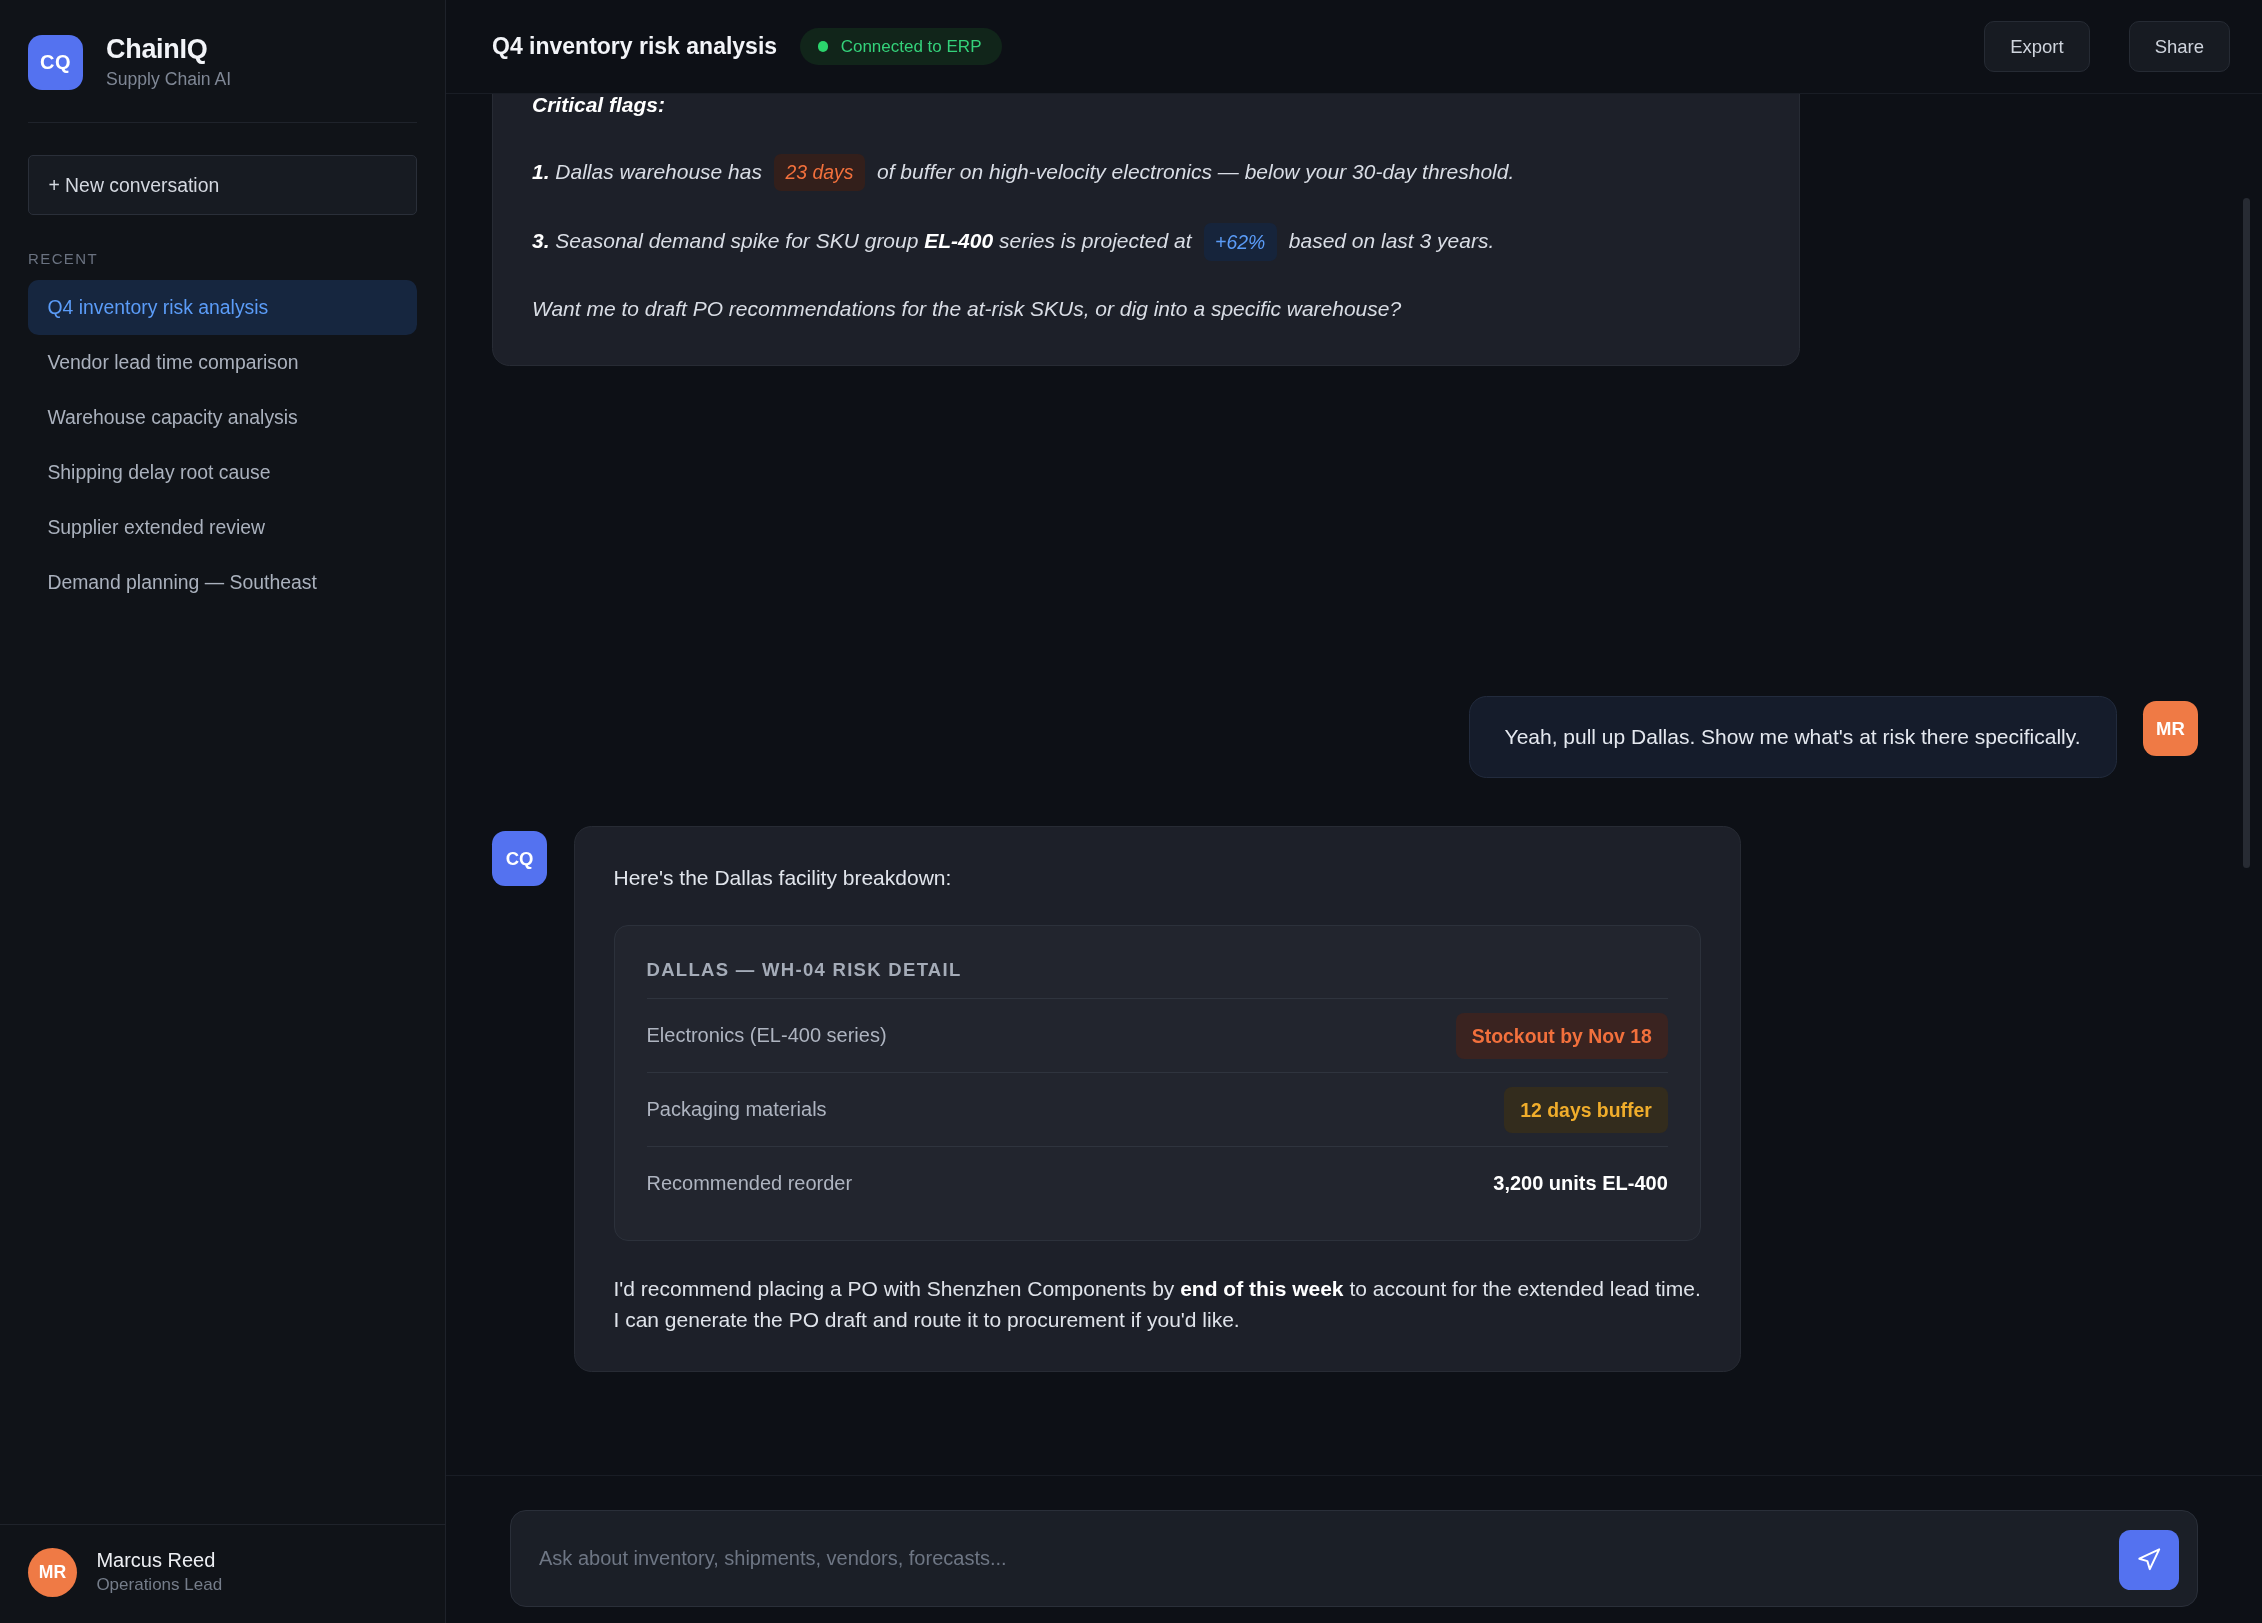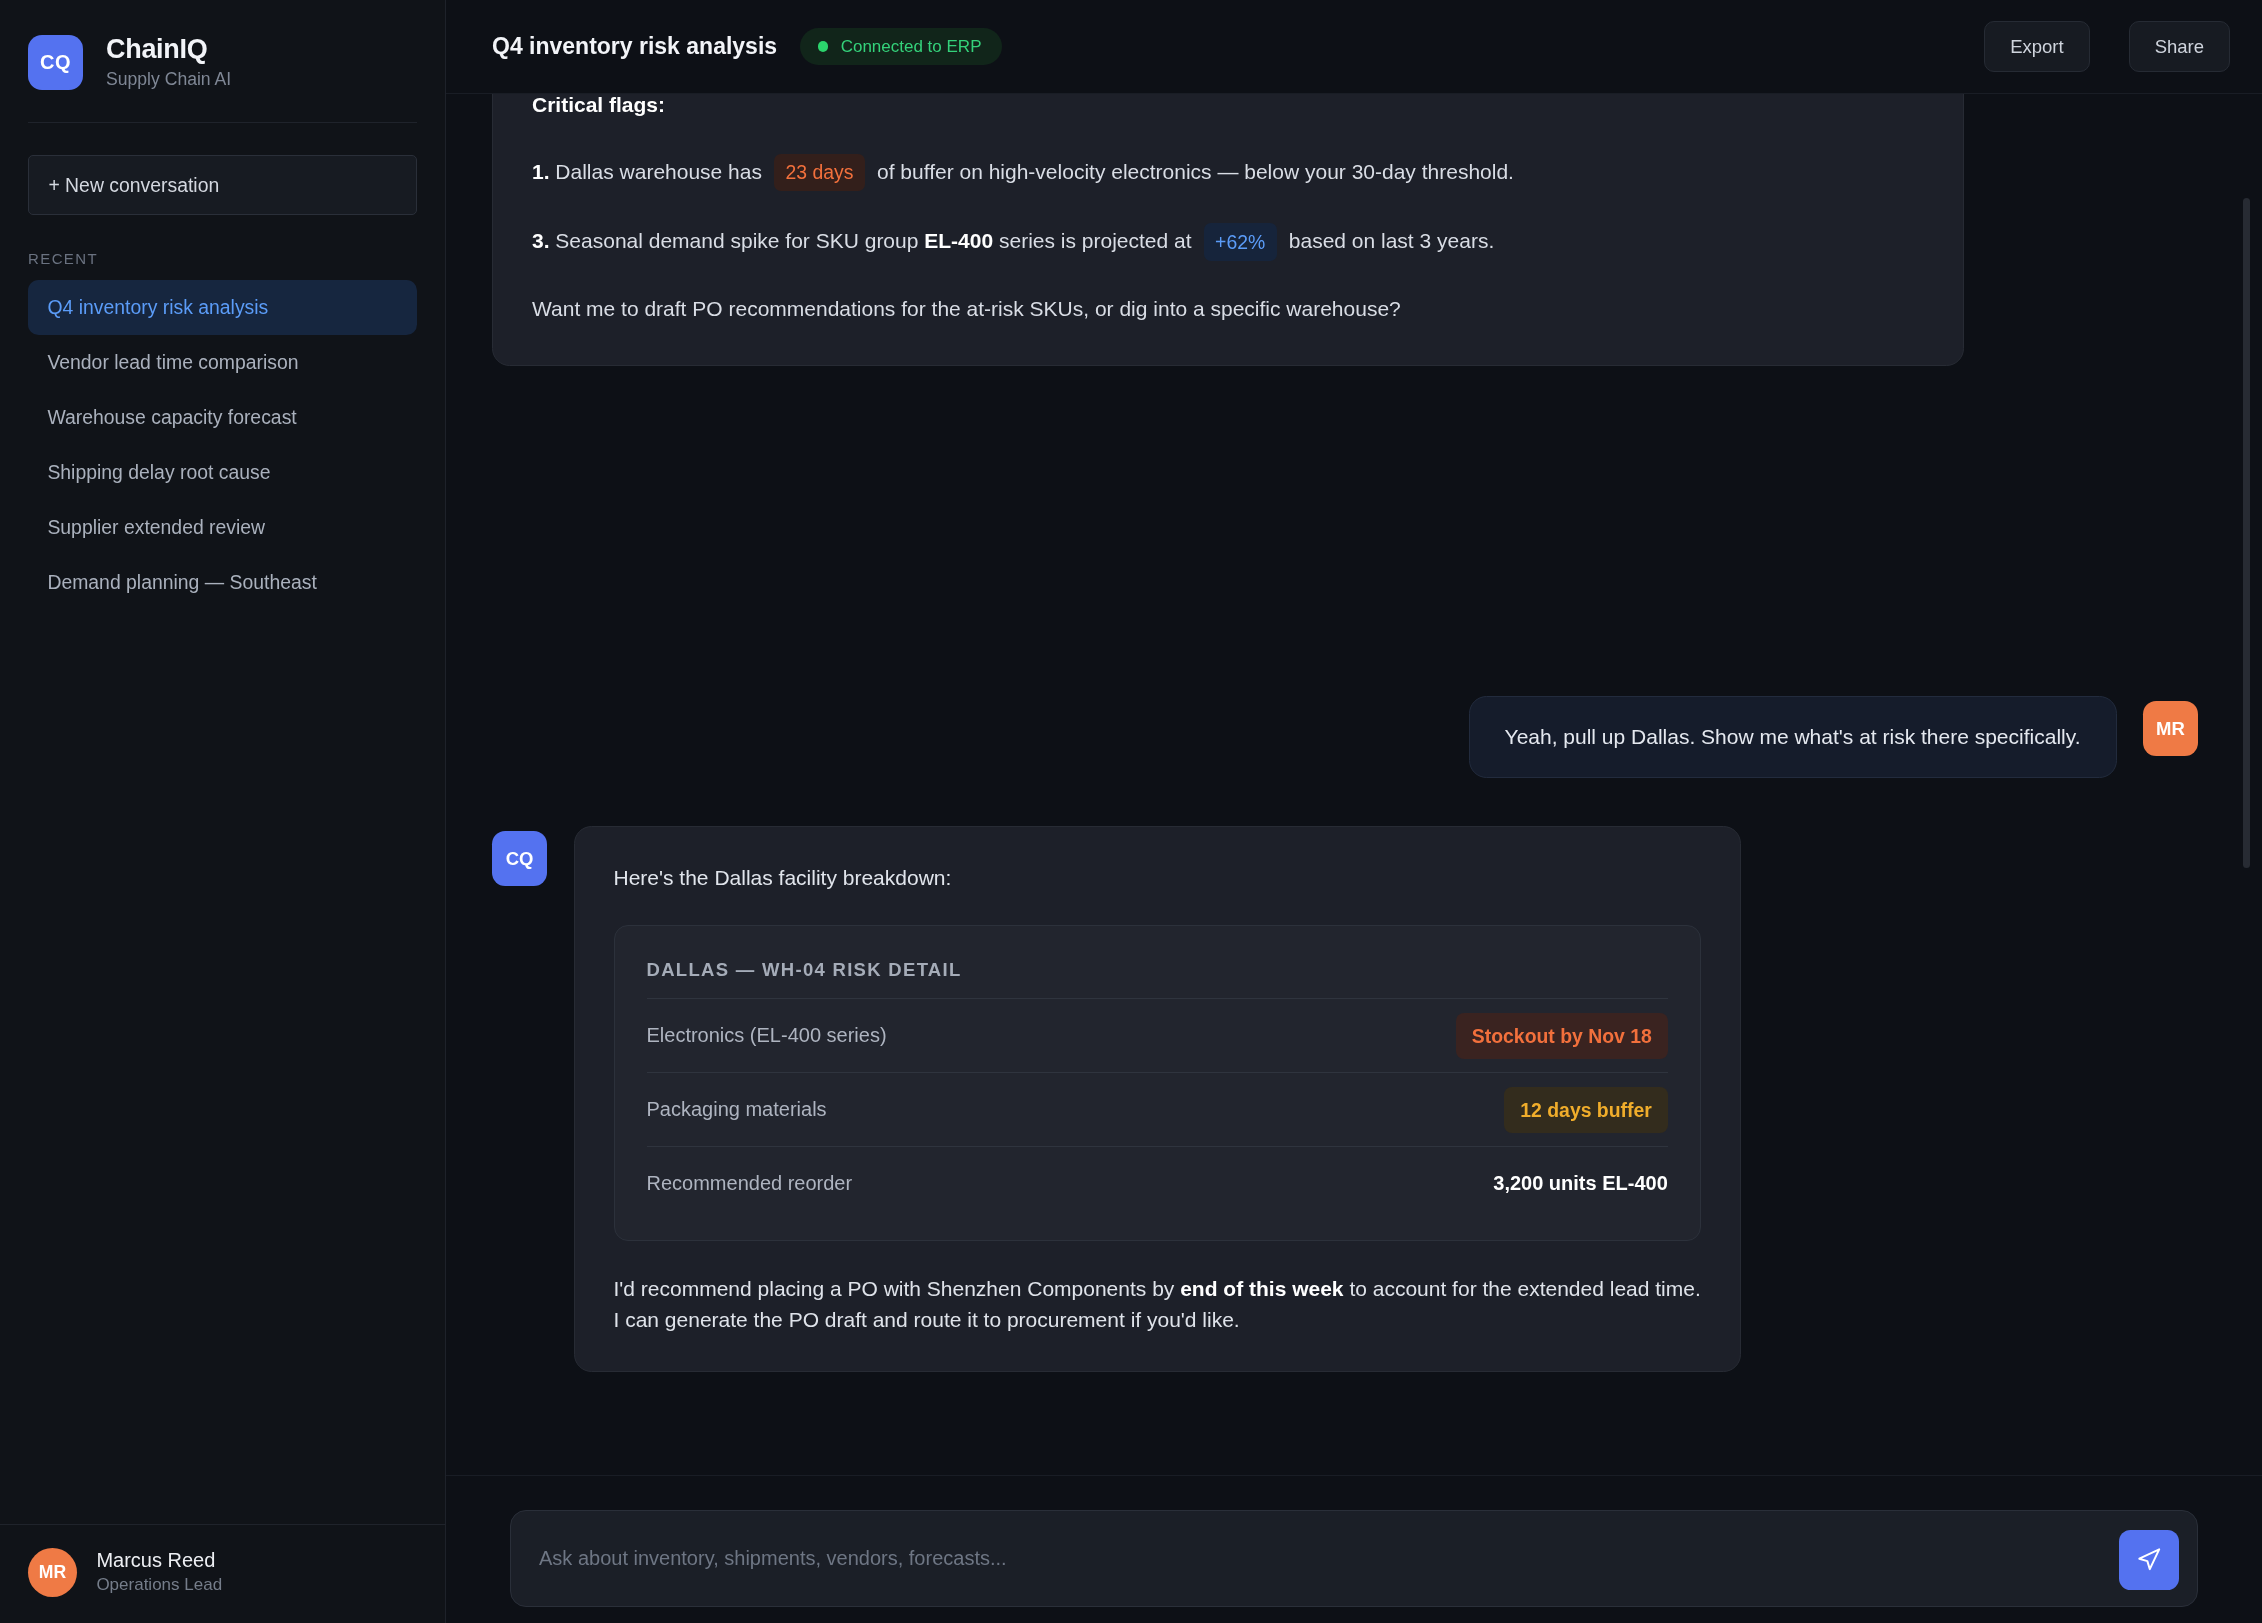--- a/index.html
+++ b/index.html
@@ -120,24 +120,24 @@
   }
   .bubble-user {
     background: #151c2b; border: 0.9px solid #222b3d;
     border-radius: 17.6px; padding: 28px 35px;
     color: #e4e8ef; font-size: 21px; max-width: 723px;
   }
 
   
   .clipped-wrap { position: relative; height: 0; }
   .clipped {
-    position: absolute; left: 46px; top: -41px; width: 1472px;
+    position: absolute; left: 46px; top: -41px; width: 1308px;
     background: #1d2029; border: 0.9px solid #272b34;
     border-radius: 17.6px; padding: 35px 39px 39px 39px;
-    color: #dfe3ea; font-size: 21px; line-height: 1.55;
+    color: #dfe3ea; font-size: 21px; line-height: 1.55; font-style: italic;
   }
   .flags-title { font-weight: bold; color: #fff; font-size: 21px; }
   .flag-line { margin-top: 32px; color: #d9dde5; font-size: 21px; line-height: 1.5; }
   .flag-num { font-weight: bold; color: #fff; }
   .tail-q { margin-top: 32px; color: #d9dde5; font-size: 21px; }
 
   .chip {
     display: inline-block; border-radius: 7px;
     padding: 4.4px 11.5px; margin: 0 6.2px; font-size: 19.4px;
     vertical-align: baseline;
@@ -219,21 +219,21 @@
 
     <div class="side-divider"></div>
 
     <div class="new-conv">+ New conversation</div>
 
     <div class="recent-label">RECENT</div>
 
     <div class="conv-list">
       <div class="conv-item active">Q4 inventory risk analysis</div>
       <div class="conv-item">Vendor lead time comparison</div>
-      <div class="conv-item">Warehouse capacity forecast</div>
+      <div class="conv-item">Warehouse capacity analysis</div>
       <div class="conv-item">Shipping delay root cause</div>
       <div class="conv-item">Supplier extended review</div>
       <div class="conv-item">Demand planning — Southeast</div>
     </div>
 
     <div class="user-box">
       <div class="user-avatar">MR</div>
       <div class="user-meta">
         <div class="user-name">Marcus Reed</div>
         <div class="user-role">Operations Lead</div>

